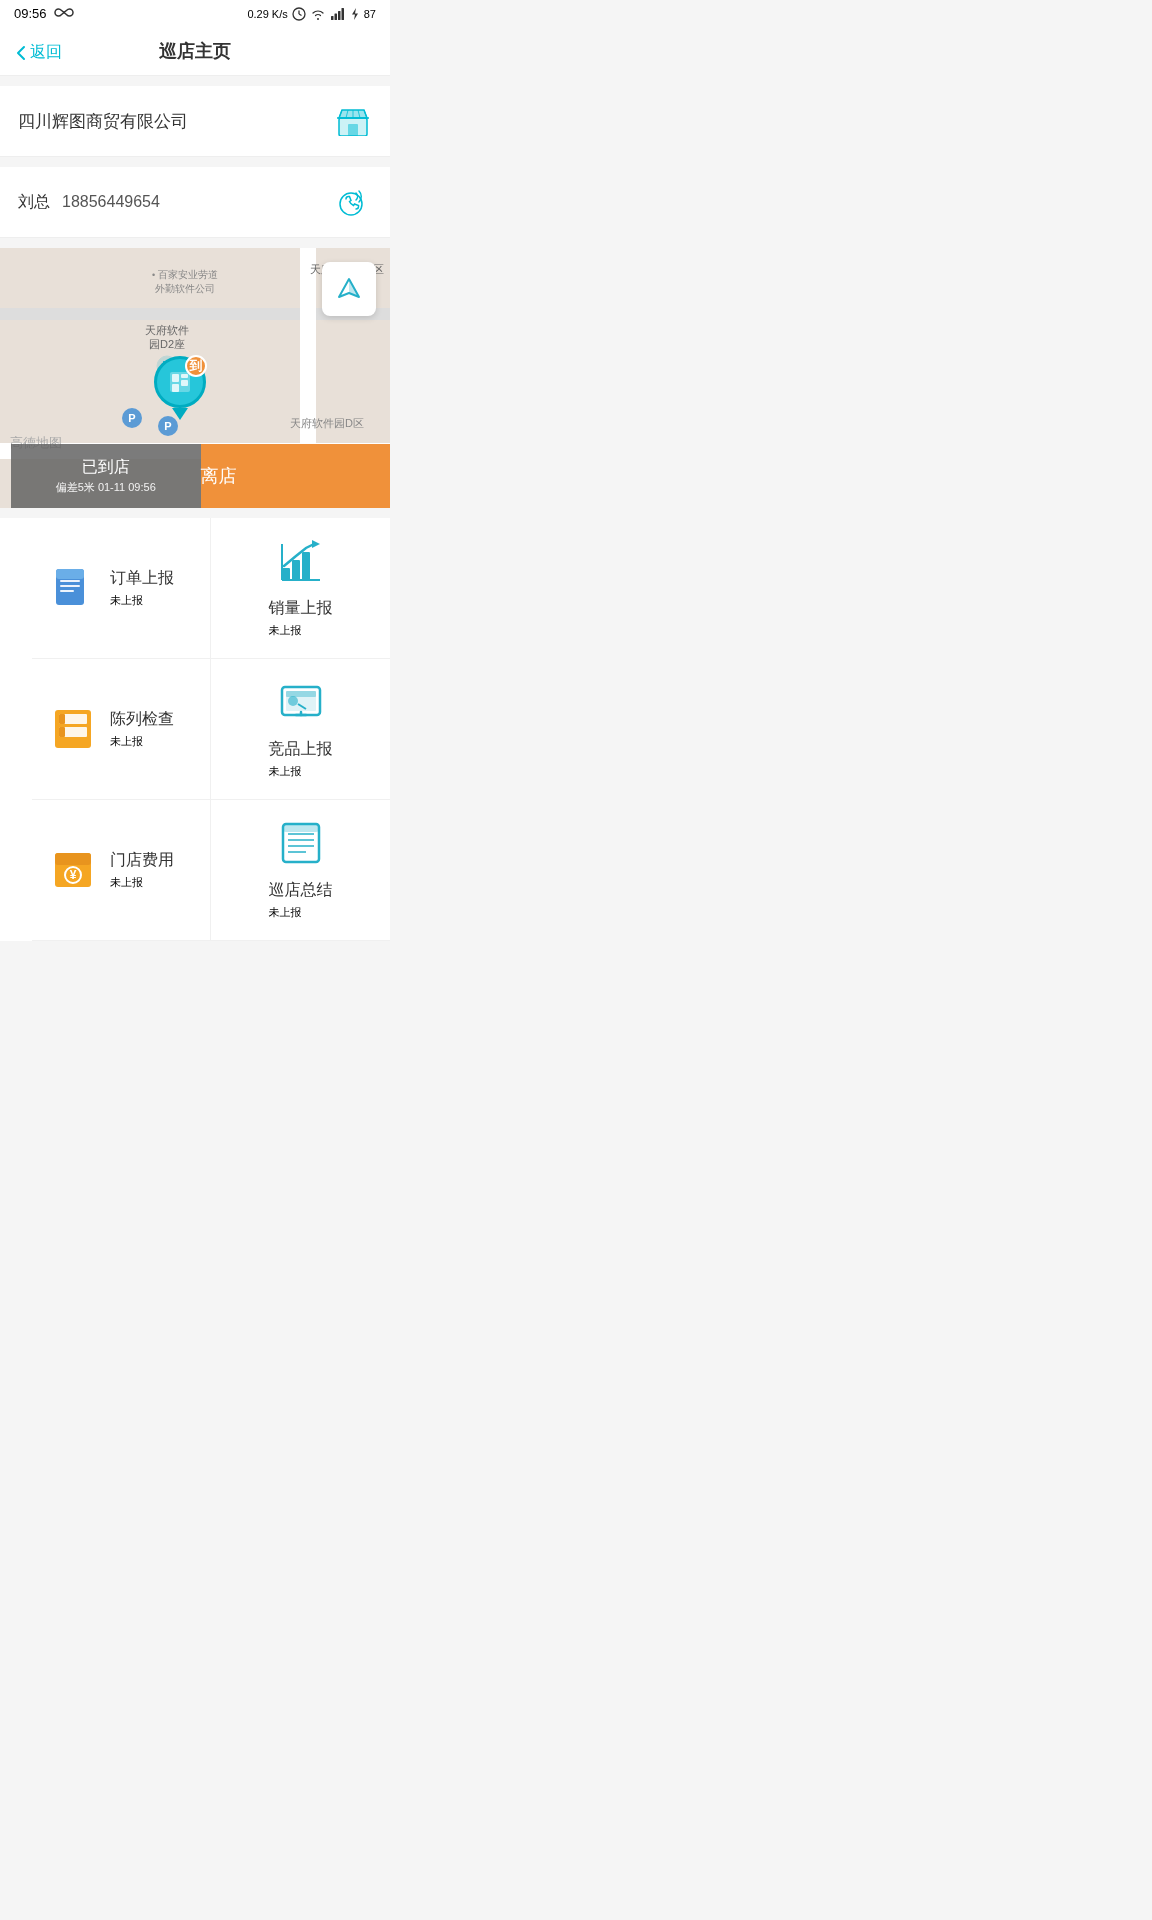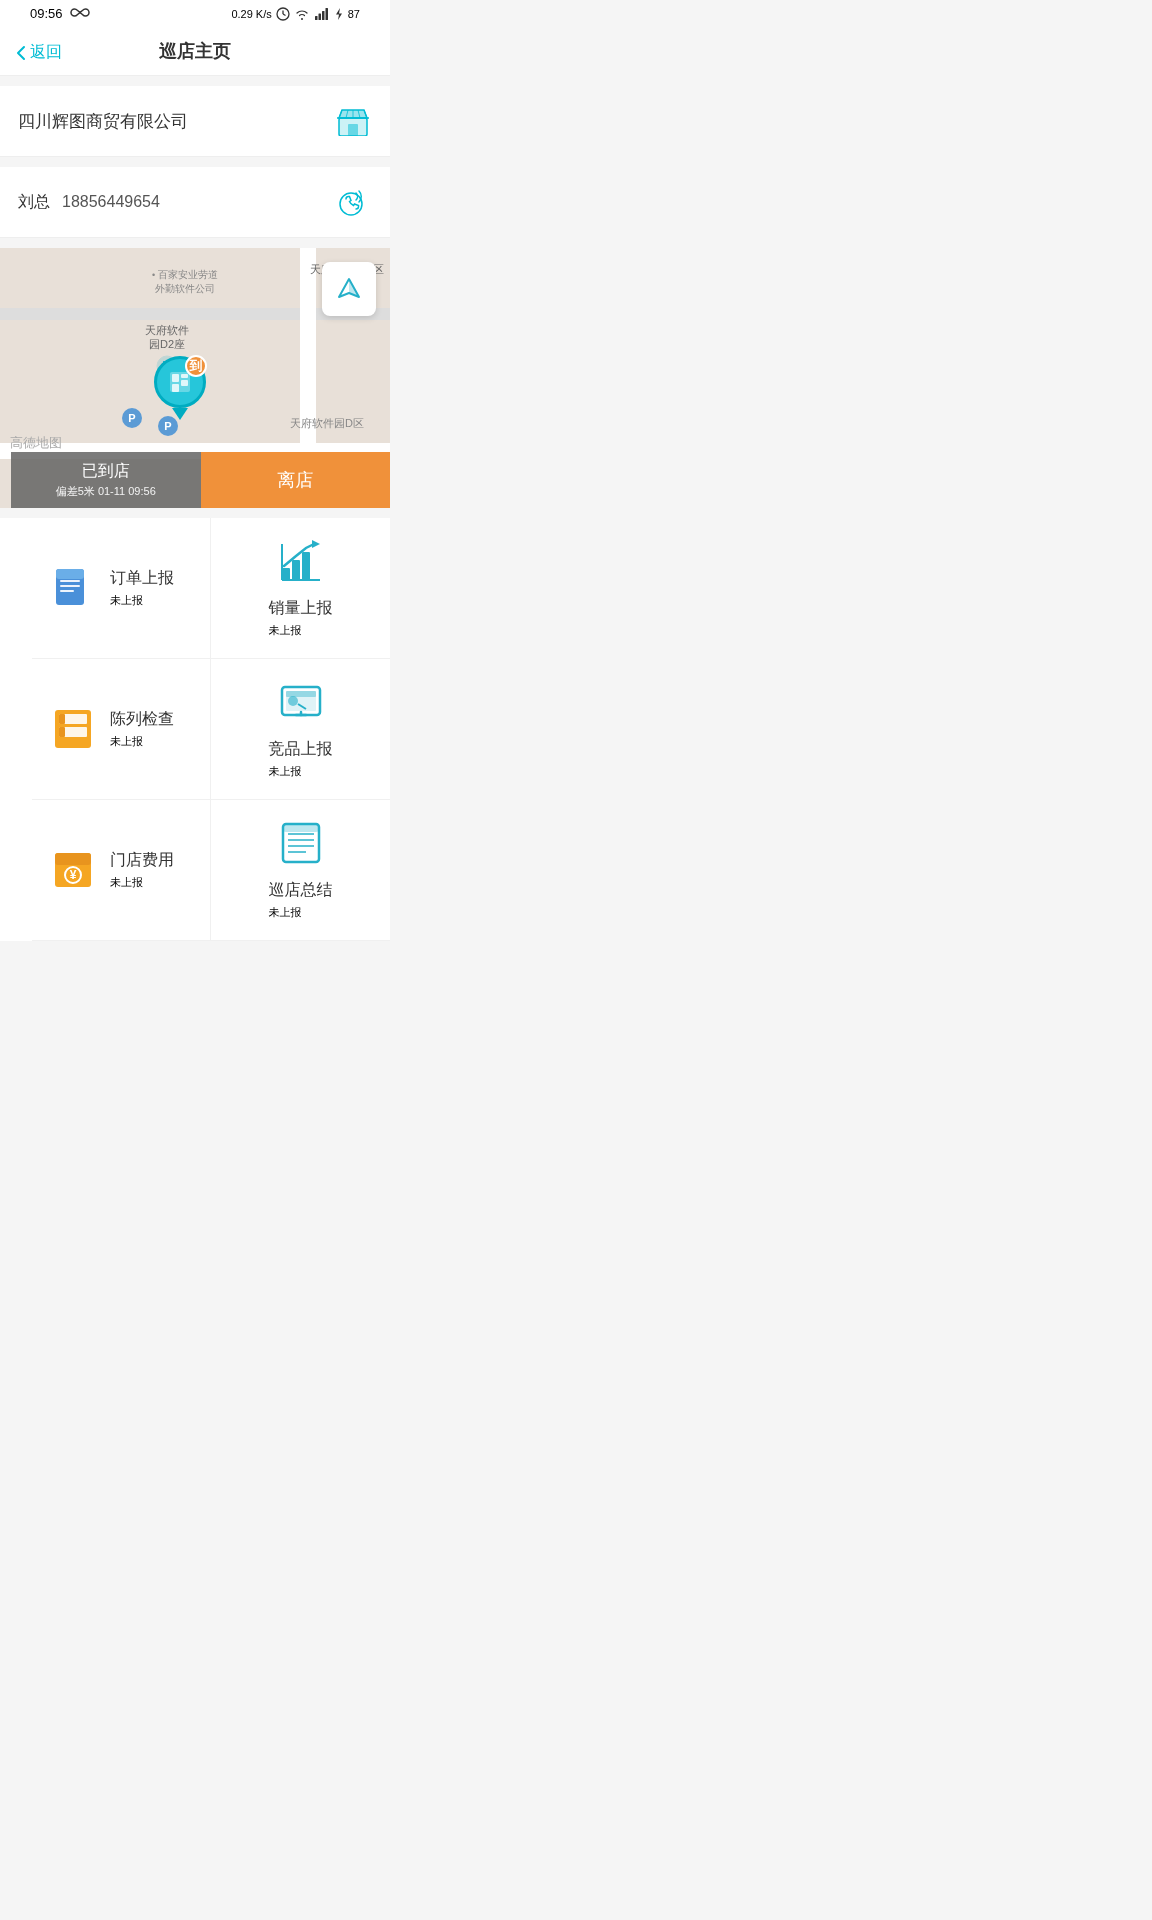--- a/index.html
+++ b/index.html
@@ -11,21 +11,21 @@
       background: #f5f5f5;
       overflow-x: hidden;
     }
 
     
     .status-bar {
       background: white;
       display: flex;
       justify-content: space-between;
       align-items: center;
-      padding: 6px 30px;
+      padding: 6px 14px;
       font-size: 13px;
       font-weight: 500;
     }
     .status-left { display: flex; align-items: center; gap: 6px; }
     .status-right { display: flex; align-items: center; gap: 4px; font-size: 11px; }
 
     
     .header {
       background: white;
       display: flex;
@@ -187,21 +187,21 @@
       color: #aaa;
     }
 
     
     .map-actions {
       position: absolute;
       bottom: 0;
       left: 11px;
       right: 0;
       display: flex;
-      height: 56px;
+      height: 64px;
     }
     .btn-arrived {
       flex: 1;
       background: rgba(100,100,100,0.85);
       color: white;
       display: flex;
       flex-direction: column;
       align-items: center;
       justify-content: center;
       cursor: pointer;
@@ -212,21 +212,20 @@
     .btn-arrived-sub {
       font-size: 11px;
       opacity: 0.9;
     }
     .btn-leave {
       flex: 1;
       background: #f0913a;
       color: white;
       display: flex;
       align-items: center;
-      justify-content: center;
       cursor: pointer;
       font-size: 18px;
       font-weight: 500;
     }
 
     
     .menu-grid {
       background: white;
       margin-top: 10px;
       display: grid;

